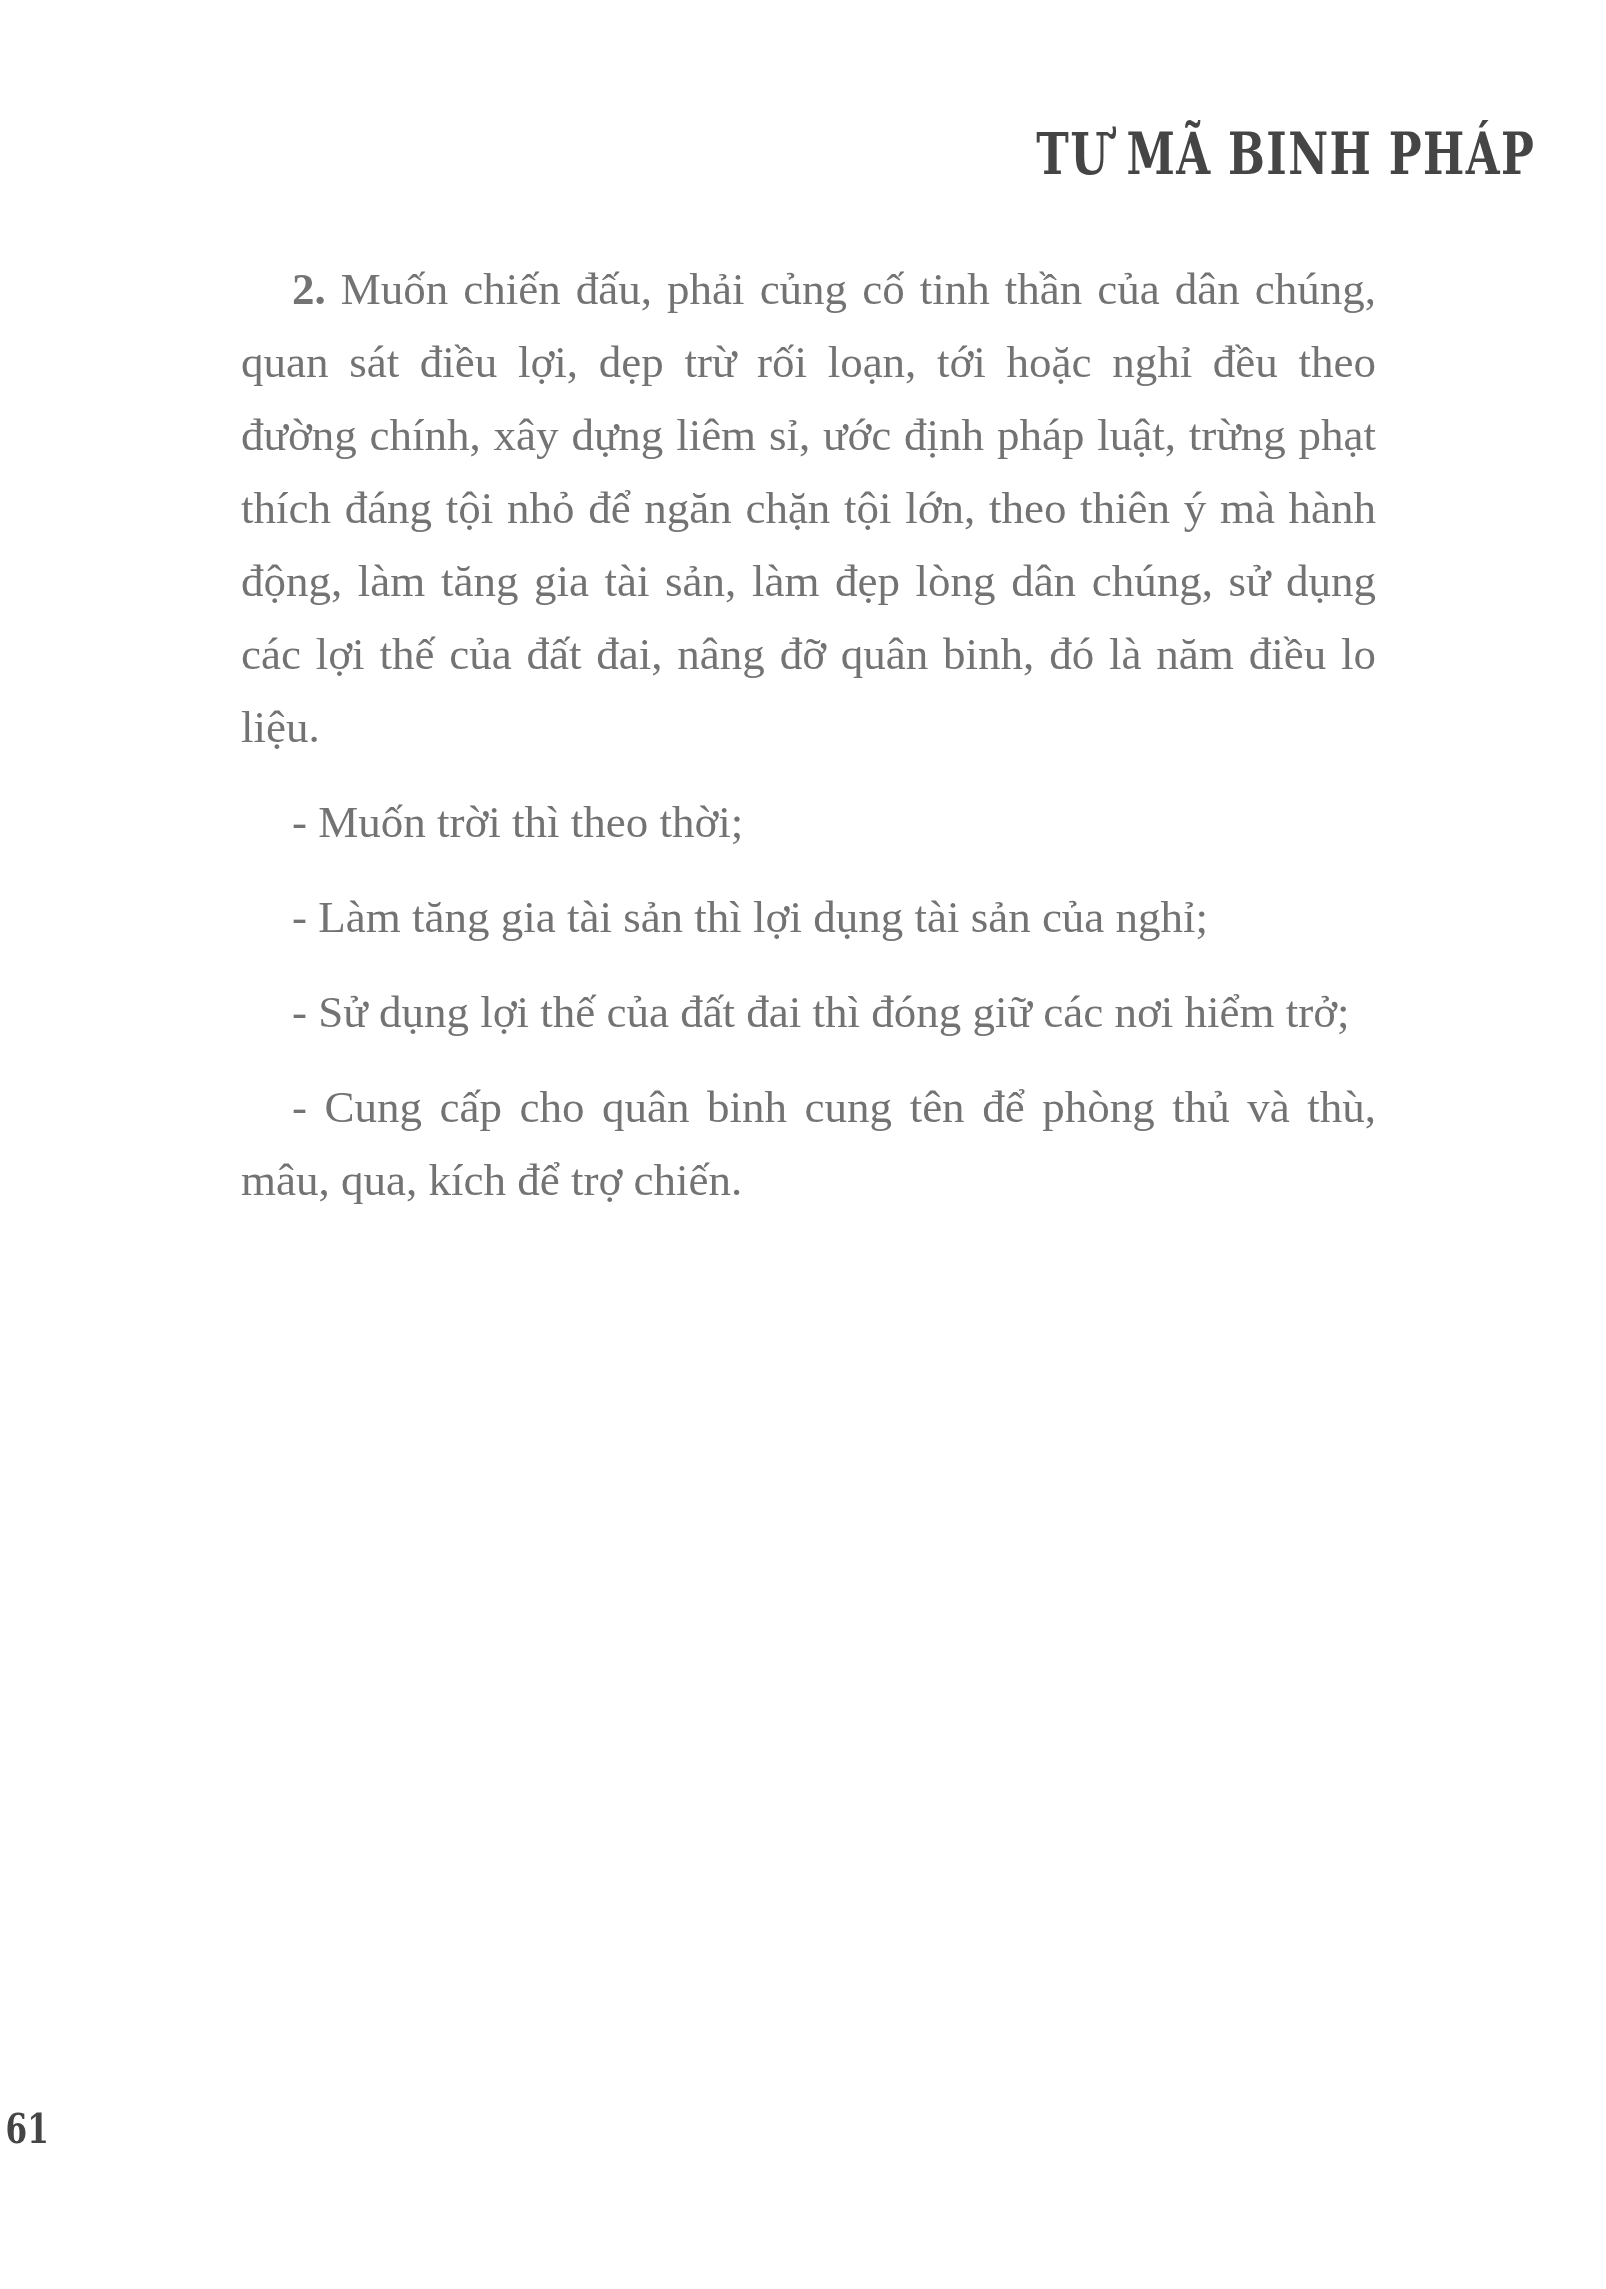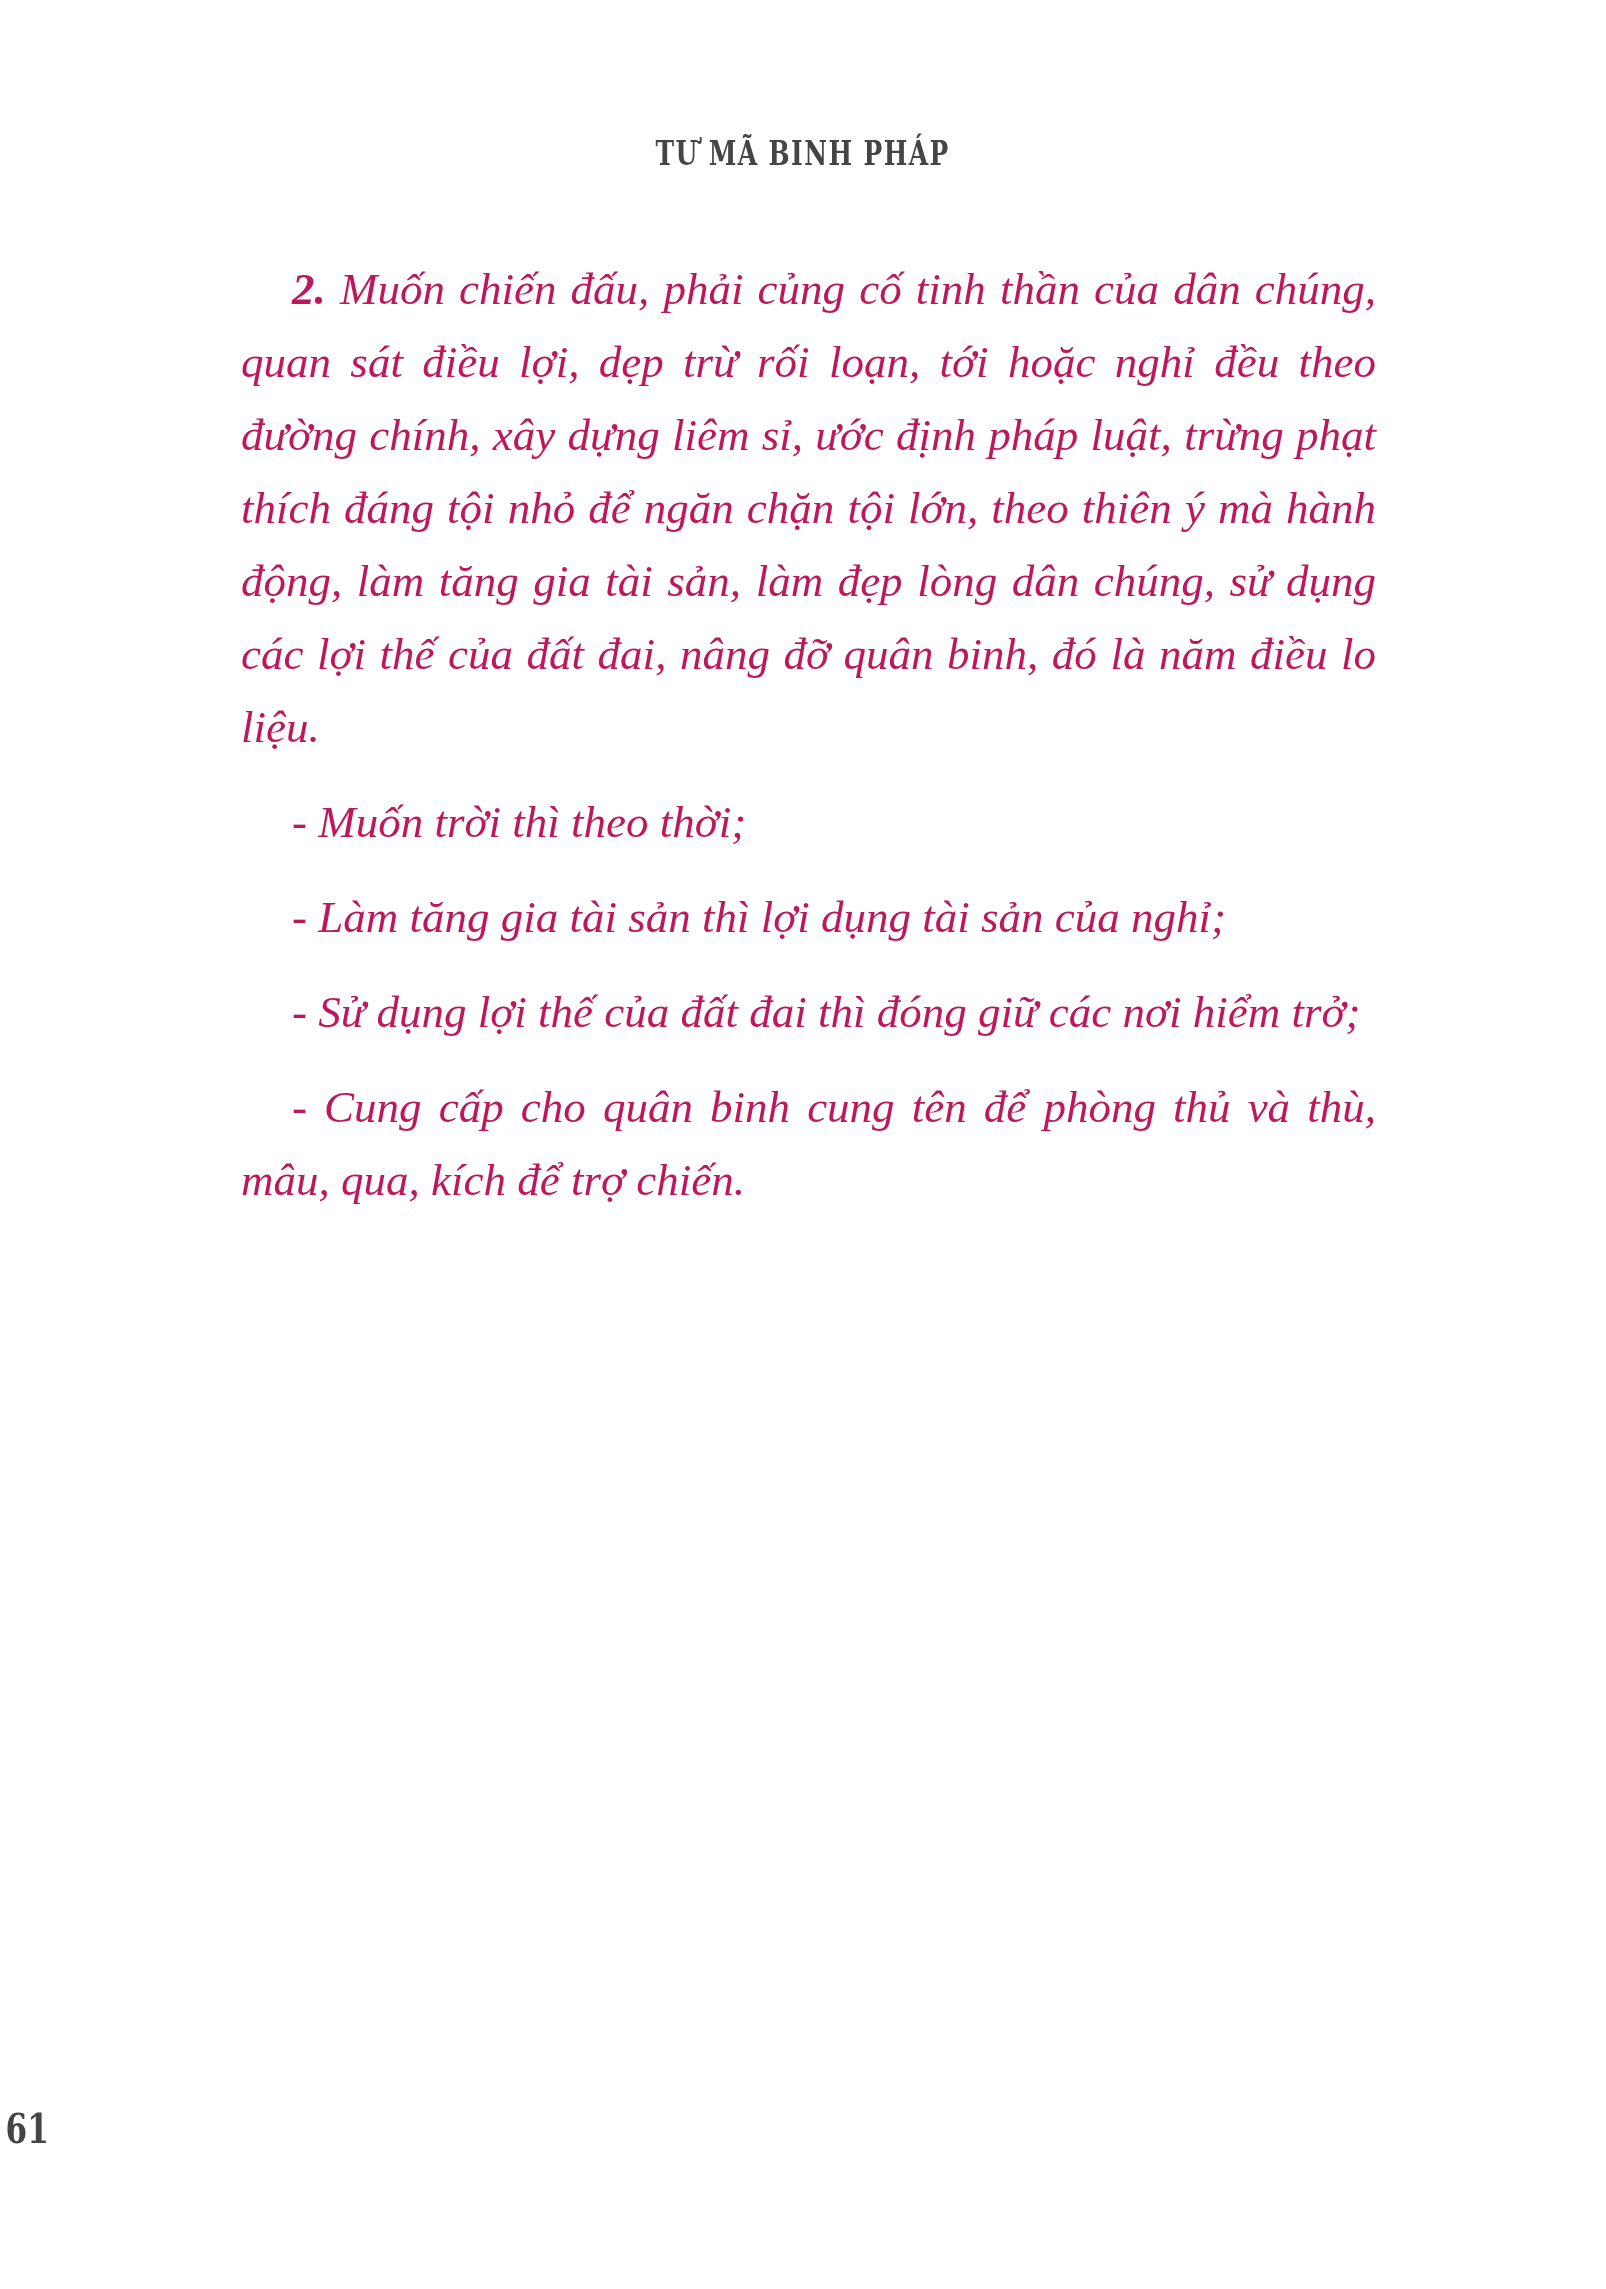--- a/index.html
+++ b/index.html
@@ -13,44 +13,43 @@
     height: 2289px;
     background: #ffffff;
     overflow: hidden;
     font-family: "Liberation Serif", "DejaVu Serif", serif;
   }
   .running-header {
     position: absolute;
     top: 127px;
     left: 0;
     width: 100%;
-    text-align: center;
+    text-align: right;
     color: #454545;
     font-family: "DejaVu Serif", "Liberation Serif", serif;
     font-weight: bold;
-    font-size: 32px;
+    font-size: 56px;
     line-height: 51px;
     letter-spacing: 1.8px;
     white-space: nowrap;
   }
   .running-header .squeeze {
     display: inline-block;
     transform: scale(0.78, 1.05);
     transform-origin: center top;
   }
   .text-block {
     position: absolute;
     left: 241px;
     top: 253px;
     width: 1135px;
-    color: #be185d;
+    color: #737373;
     font-size: 45px;
     line-height: 73px;
     text-align: justify;
-    font-style: italic;
   }
   .para {
     margin: 0 0 22px 0;
     text-indent: 51px;
   }
   .para-number {
     font-weight: bold;
   }
   .bullet {
     margin: 0 0 22px 0;

